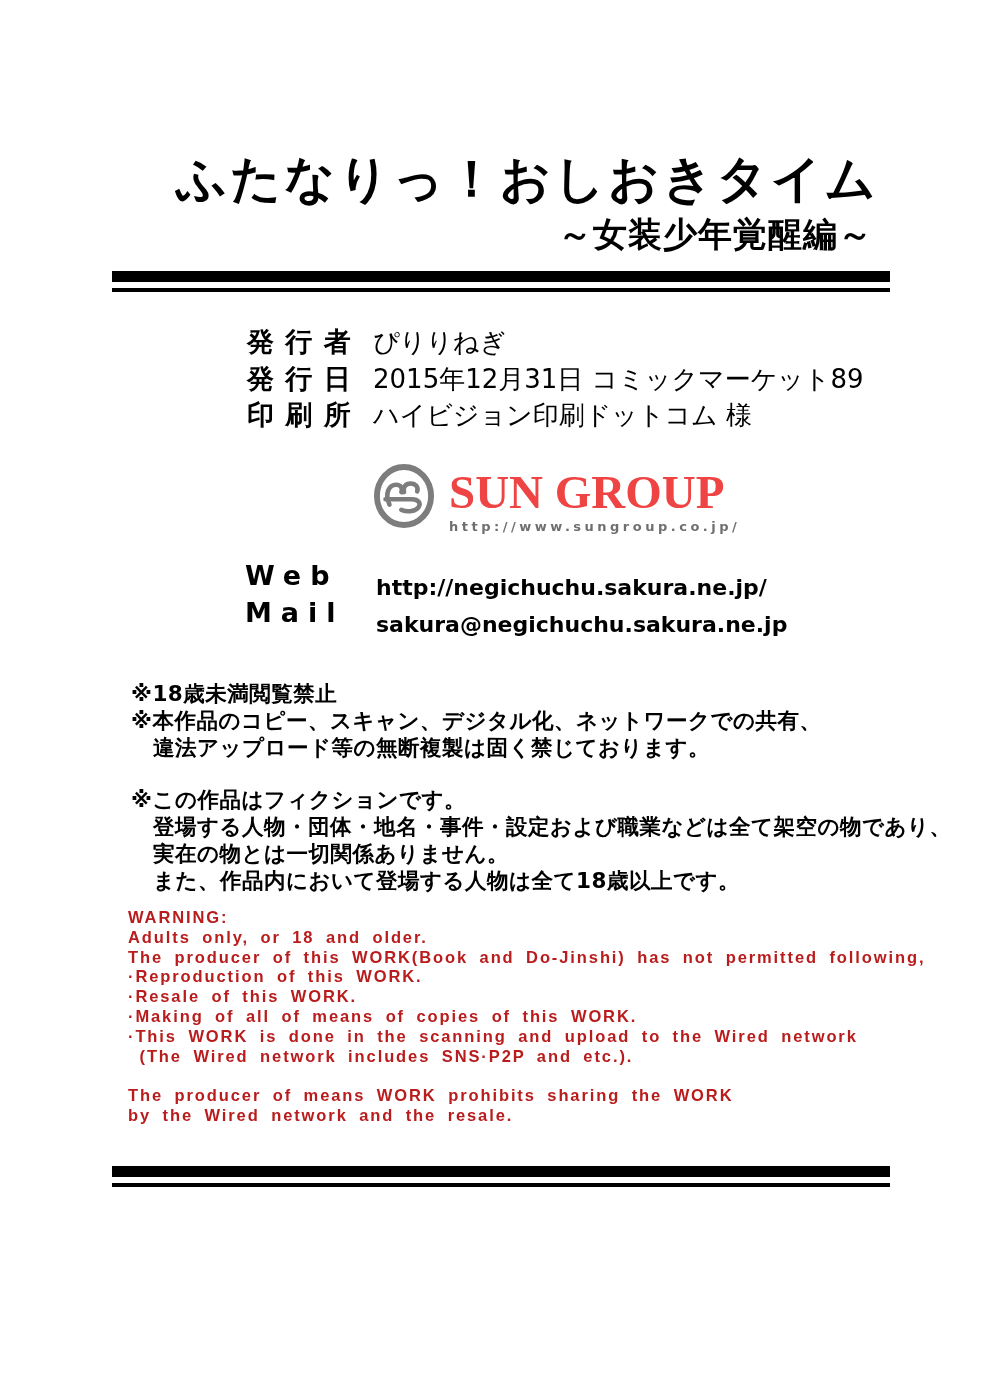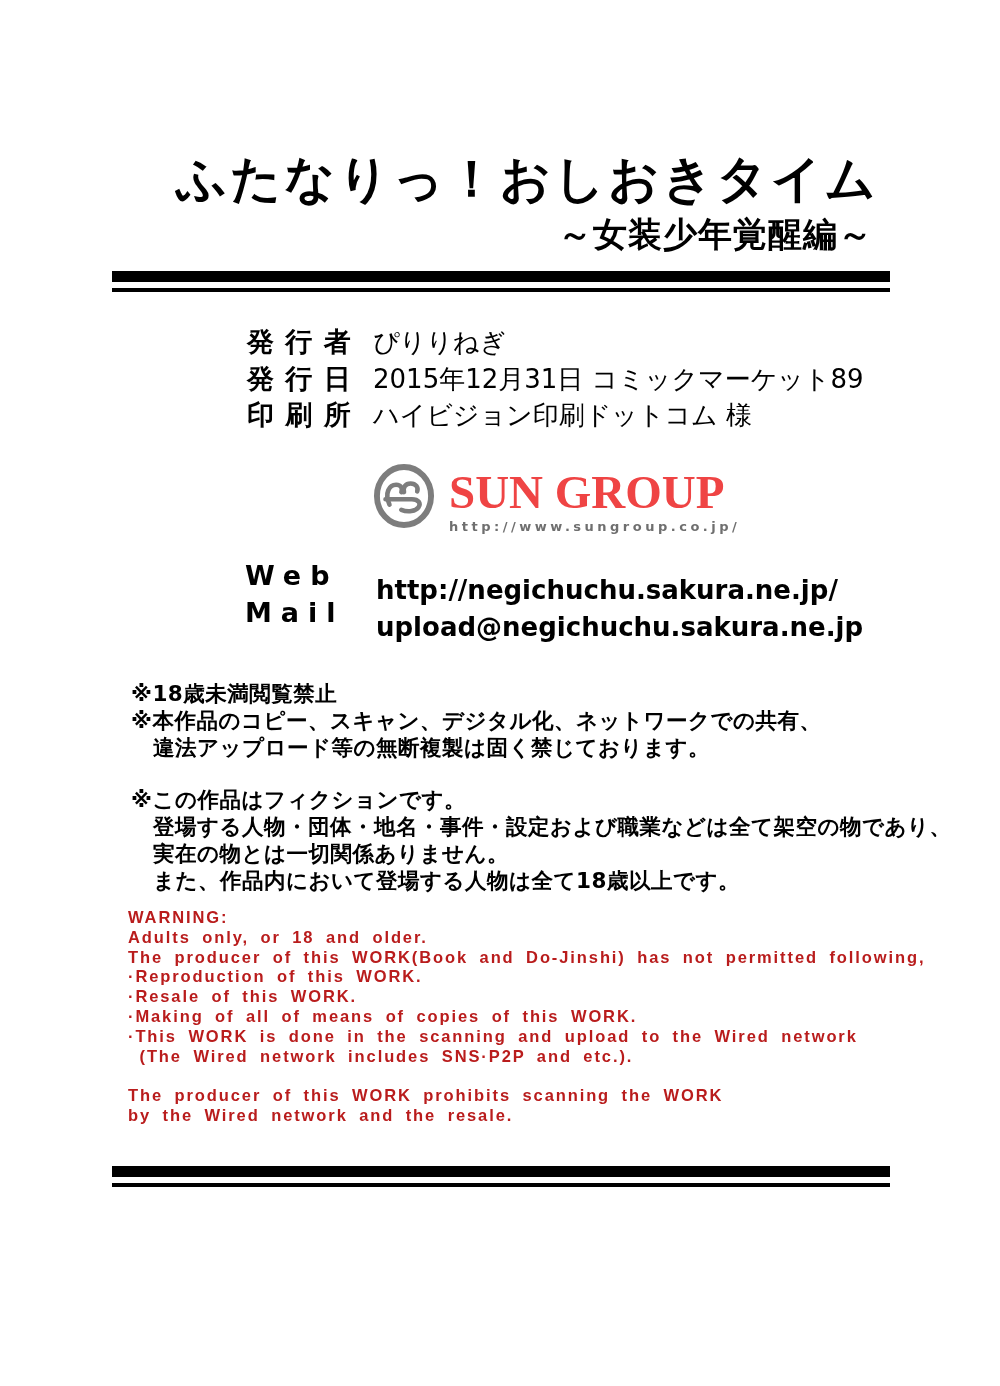--- a/index.html
+++ b/index.html
@@ -75,21 +75,21 @@
     white-space: nowrap;
   }
   
   .contact-labels { position: absolute; left: 245px; top: 560px; }
   .contact-labels div {
     font-size: 27px; font-weight: 700; letter-spacing: 9px;
     height: 37px; white-space: nowrap;
   }
   .contact-values { position: absolute; left: 376px; top: 575px; }
   .contact-values div {
-    font-size: 26px; font-weight: 600;
+    font-size: 22px; font-weight: 600;
     height: 36.5px; white-space: nowrap;
   }
   
   .notices { font-size: 21.5px; font-weight: 600; letter-spacing: 0.5px; }
   .notices div { white-space: pre; line-height: 27px; min-height: 27px; }
   .notices-1 { position: absolute; left: 131px; top: 680px; }
   .notices-2 { position: absolute; left: 131px; top: 786px; }
   
   .warning { position: absolute; left: 128px; top: 908px; }
   .warning div {
@@ -146,21 +146,21 @@
       <div class="logo-url">http://www.sungroup.co.jp/</div>
     </span>
   </div>
 
   <div class="contact-labels">
     <div>Web</div>
     <div>Mail</div>
   </div>
   <div class="contact-values">
     <div>http://negichuchu.sakura.ne.jp/</div>
-    <div>upload@negichuchu.sakura.ne.jp</div>
+    <div>sakura@negichuchu.sakura.ne.jp</div>
   </div>
 
   <div class="notices notices-1">
     <div>※18歳未満閲覧禁止</div>
     <div>※本作品のコピー、スキャン、デジタル化、ネットワークでの共有、</div>
     <div>　違法アップロード等の無断複製は固く禁じております。</div>
   </div>
 
   <div class="notices notices-2">
     <div>※この作品はフィクションです。</div>
@@ -172,21 +172,21 @@
   <div class="warning">
     <div>WARNING:</div>
     <div>Adults only, or 18 and older.</div>
     <div>The producer of this WORK(Book and Do-Jinshi) has not permitted following,</div>
     <div>·Reproduction of this WORK.</div>
     <div>·Resale of this WORK.</div>
     <div>·Making of all of means of copies of this WORK.</div>
     <div>·This WORK is done in the scanning and upload to the Wired network</div>
     <div> (The Wired network includes SNS·P2P and etc.).</div>
     <div></div>
-    <div>The producer of this WORK prohibits scanning the WORK</div>
+    <div>The producer of means WORK prohibits sharing the WORK</div>
     <div>by the Wired network and the resale.</div>
   </div>
 
   <div class="rule rule-bottom">
     <div class="thick"></div>
     <div class="thin"></div>
   </div>
 
 </div>
 

